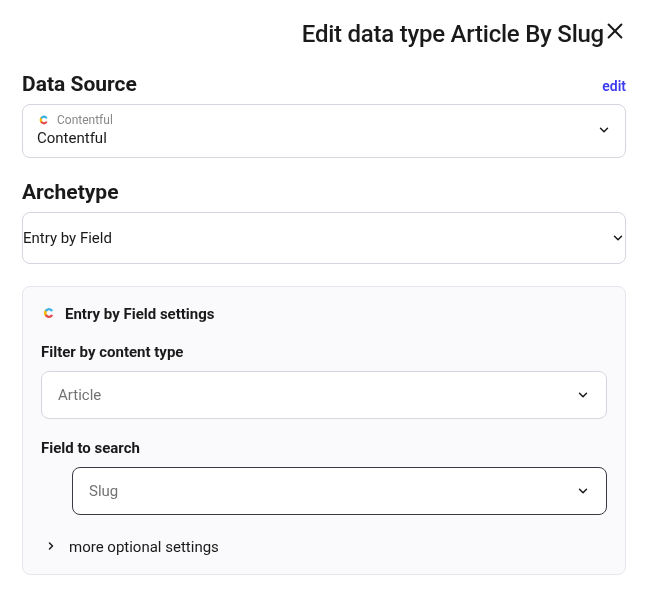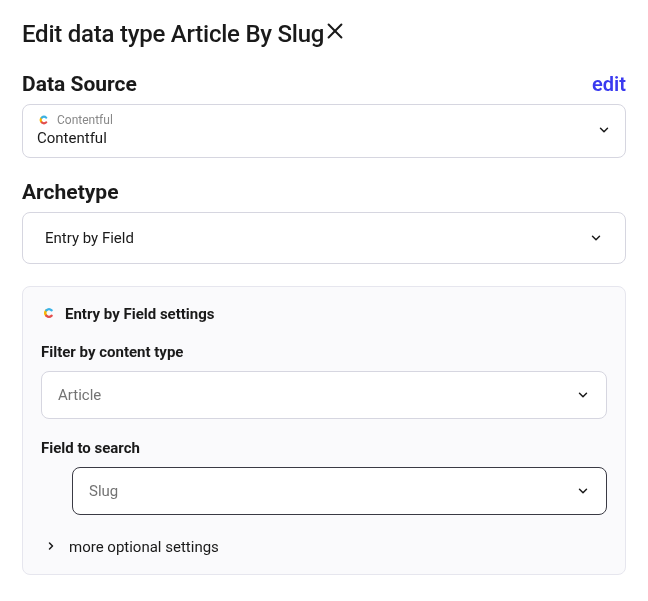--- a/index.html
+++ b/index.html
@@ -9,21 +9,21 @@
     }
     body {
       font-family: -apple-system, BlinkMacSystemFont, "Segoe UI", Roboto, Helvetica, Arial, sans-serif;
       background: #fff;
       padding: 20px 22px;
       width: 648px;
       color: #1a1a1a;
     }
     .header-row {
       display: flex;
-      justify-content: flex-start;
+      justify-content: flex-end;
       align-items: flex-start;
       margin-bottom: 24px;
     }
     .page-title {
       font-size: 24px;
       font-weight: 500;
       color: #1a1a1a;
       letter-spacing: -0.01em;
     }
     .close-btn {
@@ -45,21 +45,21 @@
       justify-content: space-between;
       align-items: baseline;
       margin-bottom: 8px;
     }
     .section-label {
       font-size: 21px;
       font-weight: 700;
       color: #1a1a1a;
     }
     .edit-link {
-      font-size: 20px;
+      font-size: 14px;
       font-weight: 600;
       color: #3a3af0;
       cursor: pointer;
       text-decoration: none;
     }
     .select-box {
       border: 1px solid #d6d6e0;
       border-radius: 8px;
       padding: 10px 14px;
       display: flex;
@@ -205,21 +205,21 @@
   </div>
   <span class="chevron">
     <svg viewBox="0 0 24 24" fill="none" stroke="currentColor" stroke-width="2.5" stroke-linecap="round" stroke-linejoin="round">
       <polyline points="6 9 12 15 18 9"></polyline>
     </svg>
   </span>
 </div>
 
 <div class="section-label mb-22" style="margin-bottom:8px;">Archetype</div>
 
-<div class="select-box mb-22" style="padding:16px 22px;">
+<div class="select-box mb-22" style="padding:16px 0;">
   <div class="select-value">Entry by Field</div>
   <span class="chevron">
     <svg viewBox="0 0 24 24" fill="none" stroke="currentColor" stroke-width="2.5" stroke-linecap="round" stroke-linejoin="round">
       <polyline points="6 9 12 15 18 9"></polyline>
     </svg>
   </span>
 </div>
 
 <div class="settings-panel">
   <div class="settings-header">

